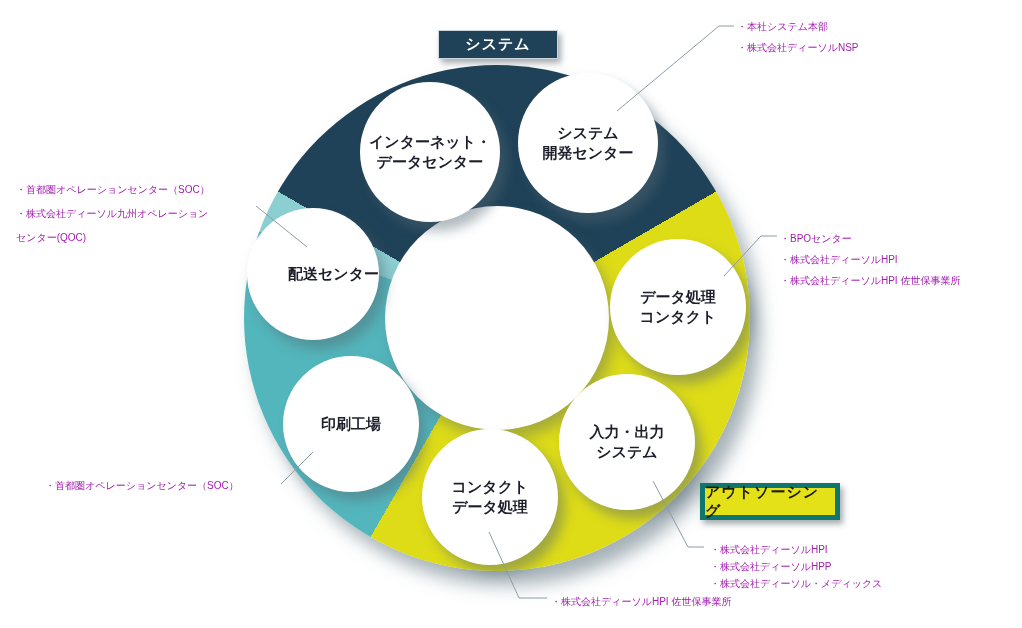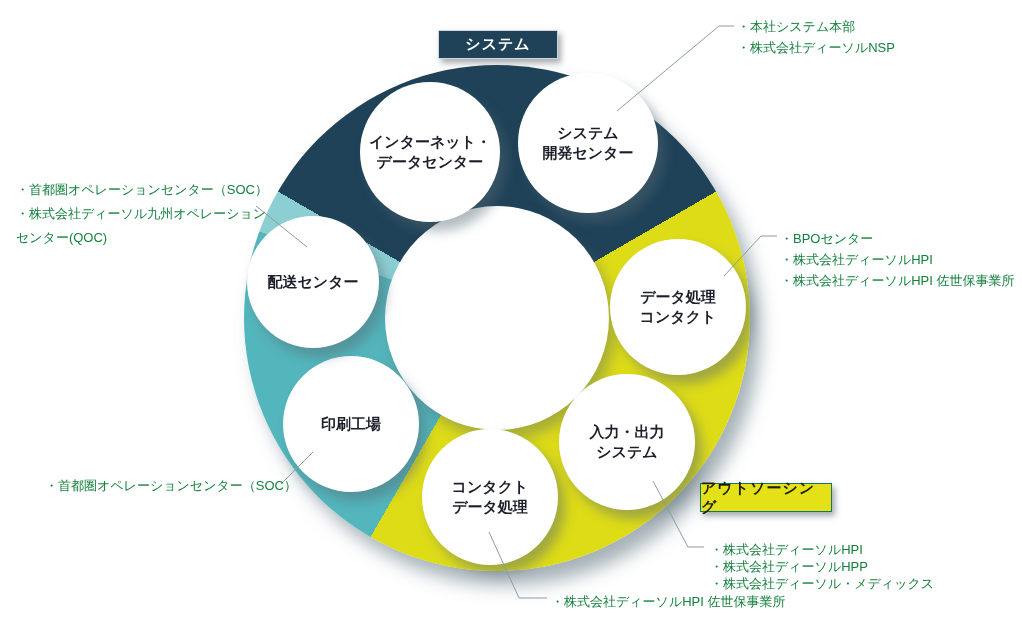--- a/index.html
+++ b/index.html
@@ -22,32 +22,32 @@
     display:flex;align-items:center;justify-content:center;text-align:center;
     font-weight:bold;font-size:15px;line-height:1.32;color:#1c1f2a;
     white-space:pre-line;box-shadow:7px 9px 12px rgba(85,105,115,.45);
   }
   .c-internet{left:360px;top:82px;width:140px;height:140px;}
   .c-sysdev{left:518px;top:73px;width:140px;height:140px;}
   .c-dataproc{left:610px;top:239px;width:136px;height:136px;}
   .c-io{left:559px;top:374px;width:136px;height:136px;}
   .c-contact{left:422px;top:429px;width:136px;height:136px;}
   .c-print{left:283px;top:356px;width:136px;height:136px;}
-  .c-delivery{left:247px;top:216px;width:132px;height:132px;}
+  .c-delivery{left:247px;top:208px;width:132px;height:132px;justify-content:flex-end;}
   
   .cat{
     position:absolute;z-index:5;display:flex;align-items:center;justify-content:center;
     font-weight:bold;font-size:15px;letter-spacing:1px;
     box-shadow:3px 4px 6px rgba(60,70,80,.45);
   }
   .cat-system{left:438px;top:30px;width:118px;height:27px;border:1px solid #ccd6db;}
   .cat-print{left:120px;top:348px;width:120px;height:28px;border:1px solid #2c7077;}
-  .cat-out{left:700px;top:483px;width:130px;height:27px;border:1px solid #0f766e;}
+  .cat-out{left:700px;top:483px;width:130px;height:27px;border:5px solid #0f766e;}
   
-  .ann{position:absolute;z-index:5;font-size:13px;color:#15803d;white-space:pre-line;}
+  .ann{position:absolute;z-index:5;font-size:10px;color:#a21caf;white-space:pre-line;}
   .ann-sysdev{left:737px;top:16px;line-height:21px;}
   .ann-dataproc{left:780px;top:228px;line-height:21px;}
   .ann-delivery{left:16px;top:178px;line-height:24px;}
   .ann-print{left:45px;top:478px;line-height:15px;}
   .ann-contact{left:551px;top:594px;line-height:15px;}
   .ann-io{left:710px;top:541px;line-height:17px;}
   
   .leaders{position:absolute;left:0;top:0;width:1022px;height:628px;z-index:4;pointer-events:none;}
   .leaders polyline{fill:none;stroke:#8d9ca3;stroke-width:1;}
 </style>

